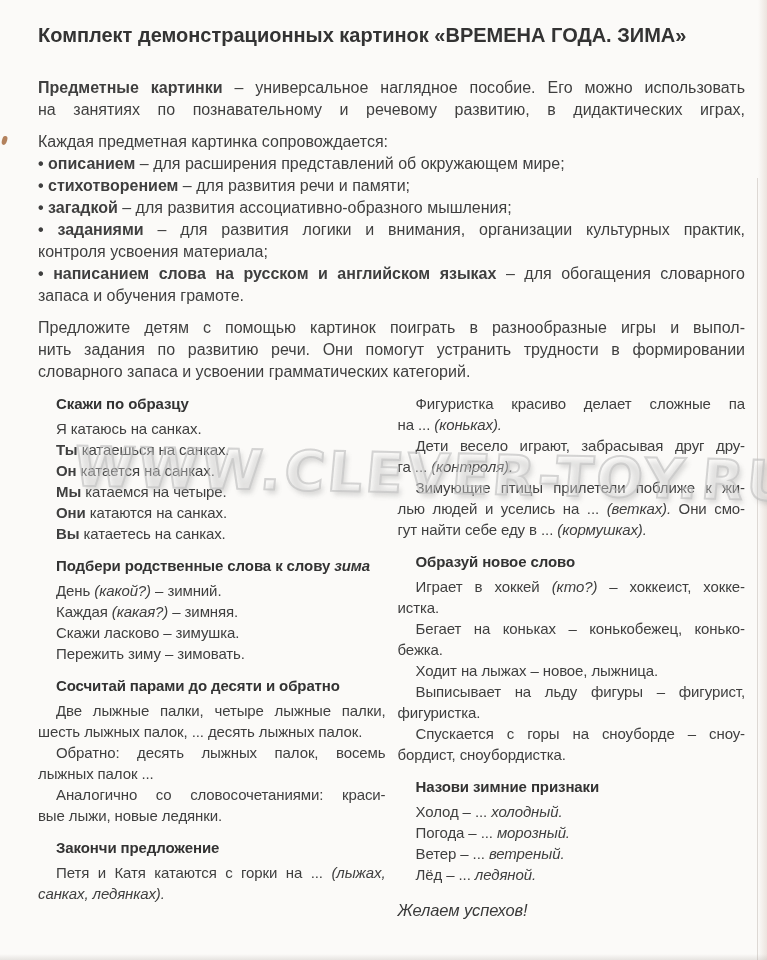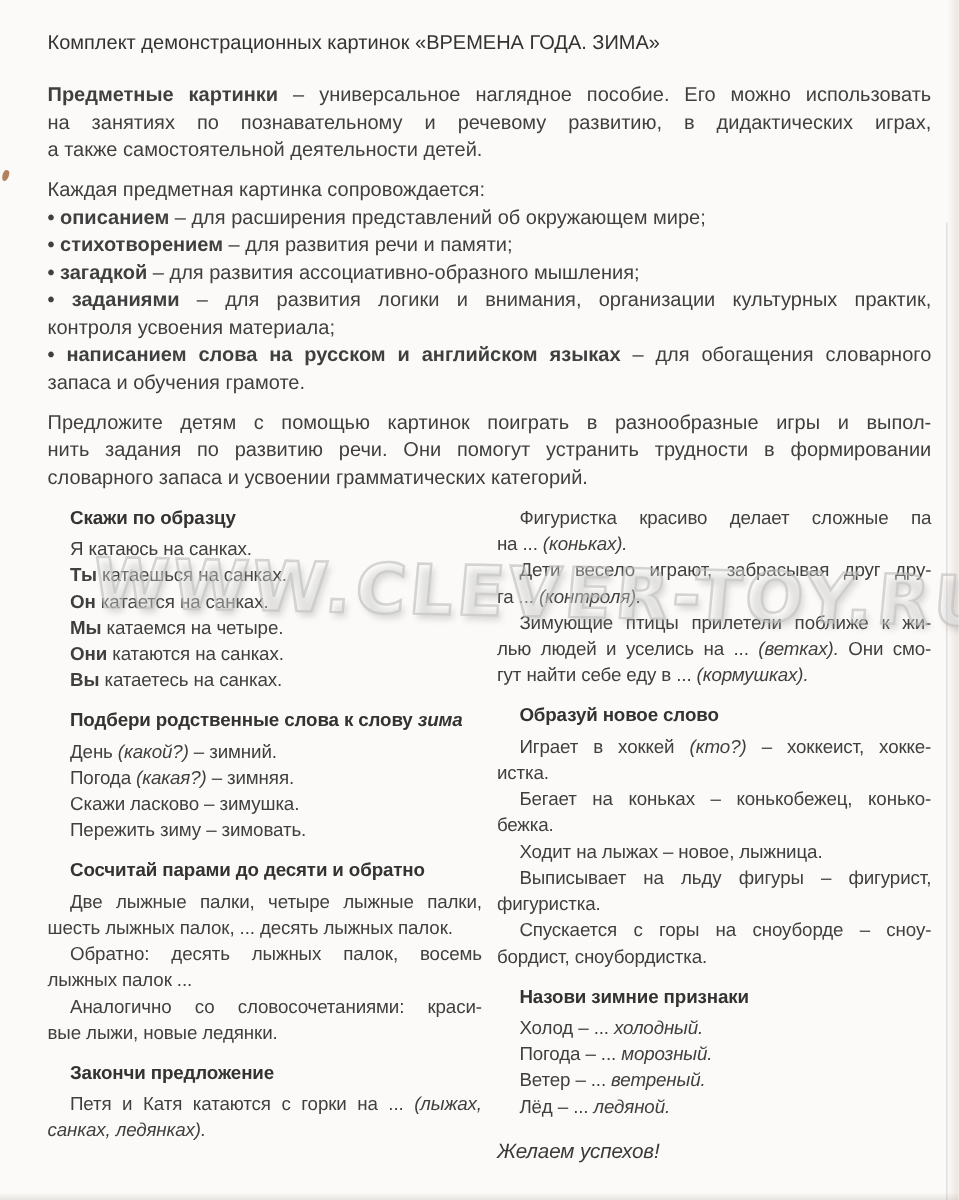--- a/index.html
+++ b/index.html
@@ -10,22 +10,22 @@
     color:#3f3f3f;
     position:relative;
   }
   .page{
     position:relative;
     width:767px;height:960px;
     padding:22px 22px 0 38px;
     box-sizing:border-box;
   }
   h1.title{
-    font-size:16px;line-height:26px;font-weight:400;color:#333;
-    margin:0 0 18px 0;letter-spacing:0;
+    font-size:20px;line-height:26px;font-weight:700;color:#333;
+    margin:0 0 29px 0;letter-spacing:0;
   }
   .b{font-weight:700;}
   .i{font-style:italic;}
   
   .intro-block{width:707px;}
   .intro-block .section{margin:0 0 10px 0;}
   .intro-block .line{font-size:16px;line-height:22px;}
   
   .line.just{text-align:justify;text-align-last:justify;}
   
@@ -70,21 +70,20 @@
 <body>
 
 <div class="page">
 
   <h1 class="title">Комплект демонстрационных картинок «ВРЕМЕНА ГОДА. ЗИМА»</h1>
 
   <div class="intro-block" id="intro">
       <div class="section">
         <div class="line just"><span class="b">Предметные картинки</span><span> – универсальное наглядное пособие. Его можно использовать</span></div>
         <div class="line just"><span>на занятиях по познавательному и речевому развитию, в дидактических играх,</span></div>
-        <div class="line"><span>а также самостоятельной деятельности детей.</span></div>
       </div>
       <div class="section">
         <div class="line"><span>Каждая предметная картинка сопровождается:</span></div>
         <div class="line bullet"><span class="b">описанием</span><span> – для расширения представлений об окружающем мире;</span></div>
         <div class="line bullet"><span class="b">стихотворением</span><span> – для развития речи и памяти;</span></div>
         <div class="line bullet"><span class="b">загадкой</span><span> – для развития ассоциативно-образного мышления;</span></div>
         <div class="line just bullet"><span class="b">заданиями</span><span> – для развития логики и внимания, организации культурных практик,</span></div>
         <div class="line"><span>контроля усвоения материала;</span></div>
         <div class="line just bullet"><span class="b">написанием слова на русском и английском языках</span><span> – для обогащения словарного</span></div>
         <div class="line"><span>запаса и обучения грамоте.</span></div>
@@ -103,21 +102,21 @@
           <div class="line indent"><span>Я катаюсь на санках.</span></div>
           <div class="line indent"><span class="b">Ты</span><span> катаешься на санках.</span></div>
           <div class="line indent"><span class="b">Он</span><span> катается на санках.</span></div>
           <div class="line indent"><span class="b">Мы</span><span> катаемся на четыре.</span></div>
           <div class="line indent"><span class="b">Они</span><span> катаются на санках.</span></div>
           <div class="line indent"><span class="b">Вы</span><span> катаетесь на санках.</span></div>
         </div>
         <div class="col-section">
           <div class="col-heading"><span class="b">Подбери родственные слова к слову </span><span class="b i">зима</span></div>
           <div class="line indent"><span>День </span><span class="i">(какой?)</span><span> – зимний.</span></div>
-          <div class="line indent"><span>Погода </span><span class="i">(какая?)</span><span> – зимняя.</span></div>
+          <div class="line indent"><span>Каждая </span><span class="i">(какая?)</span><span> – зимняя.</span></div>
           <div class="line indent"><span>Скажи ласково – зимушка.</span></div>
           <div class="line indent"><span>Пережить зиму – зимовать.</span></div>
         </div>
         <div class="col-section">
           <div class="col-heading"><span class="b">Сосчитай парами до десяти и обратно</span></div>
           <div class="line indent just"><span>Две лыжные палки, четыре лыжные палки,</span></div>
           <div class="line"><span>шесть лыжных палок, ... десять лыжных палок.</span></div>
           <div class="line indent just"><span>Обратно: десять лыжных палок, восемь</span></div>
           <div class="line"><span>лыжных палок ...</span></div>
           <div class="line indent just"><span>Аналогично со словосочетаниями: краси-</span></div>

